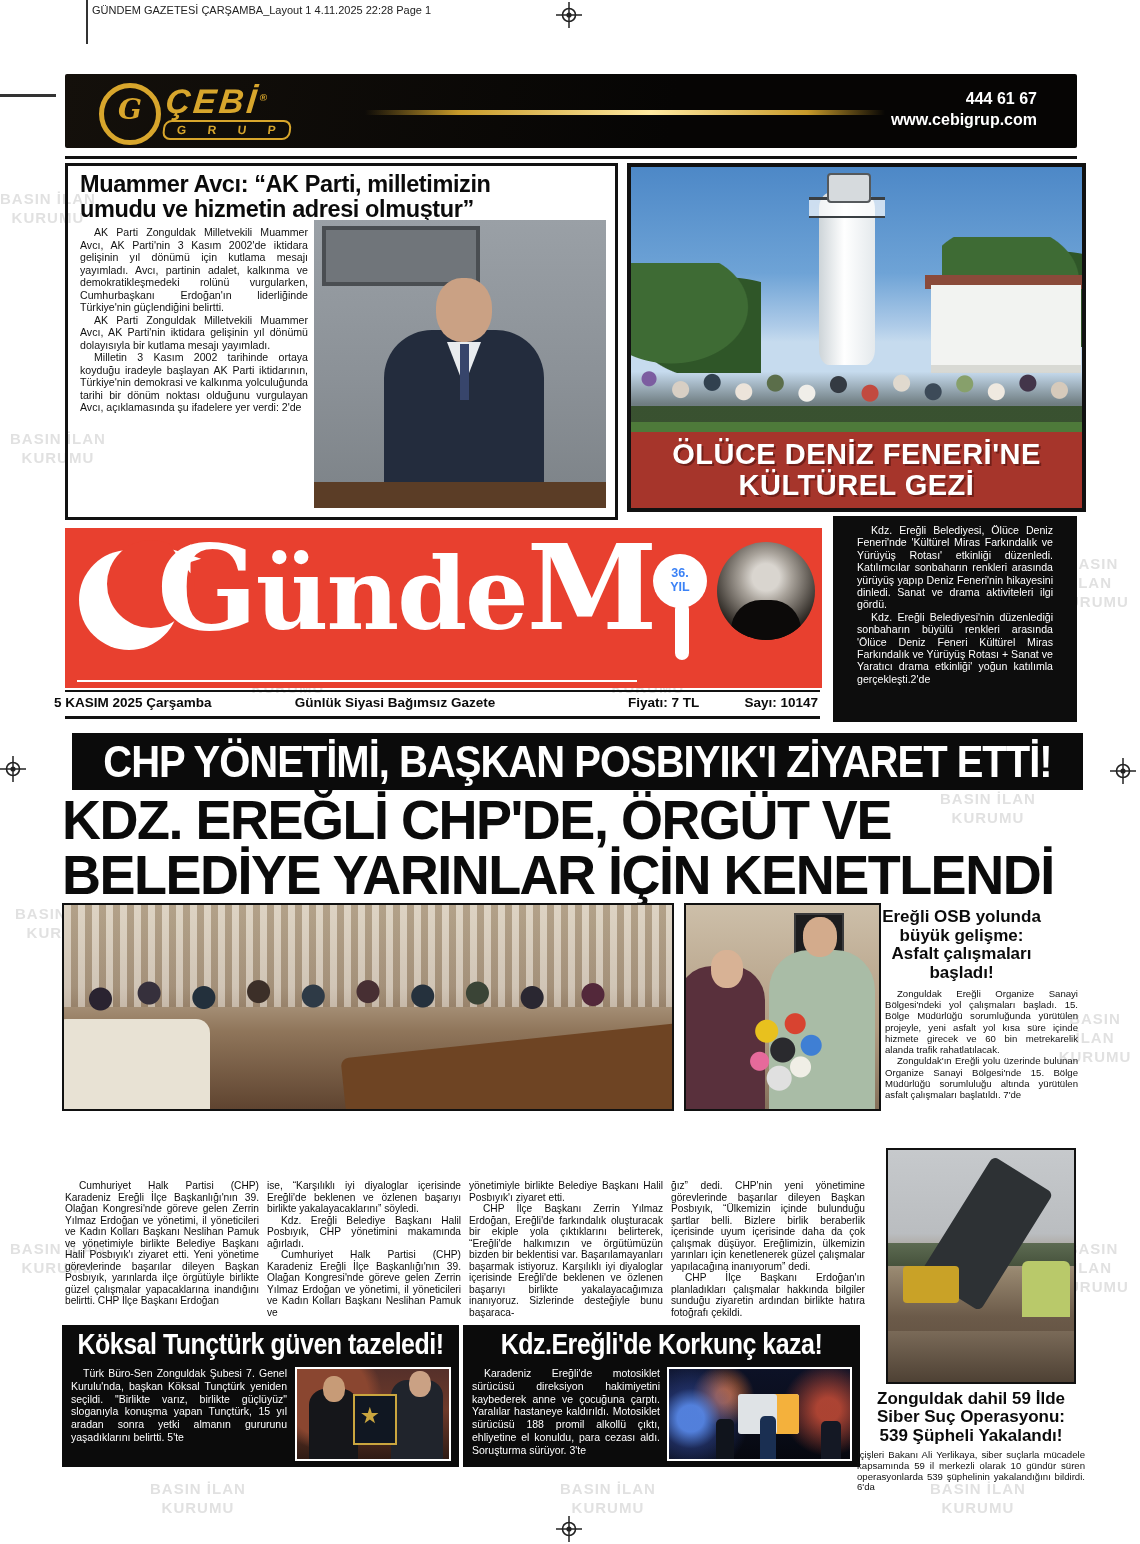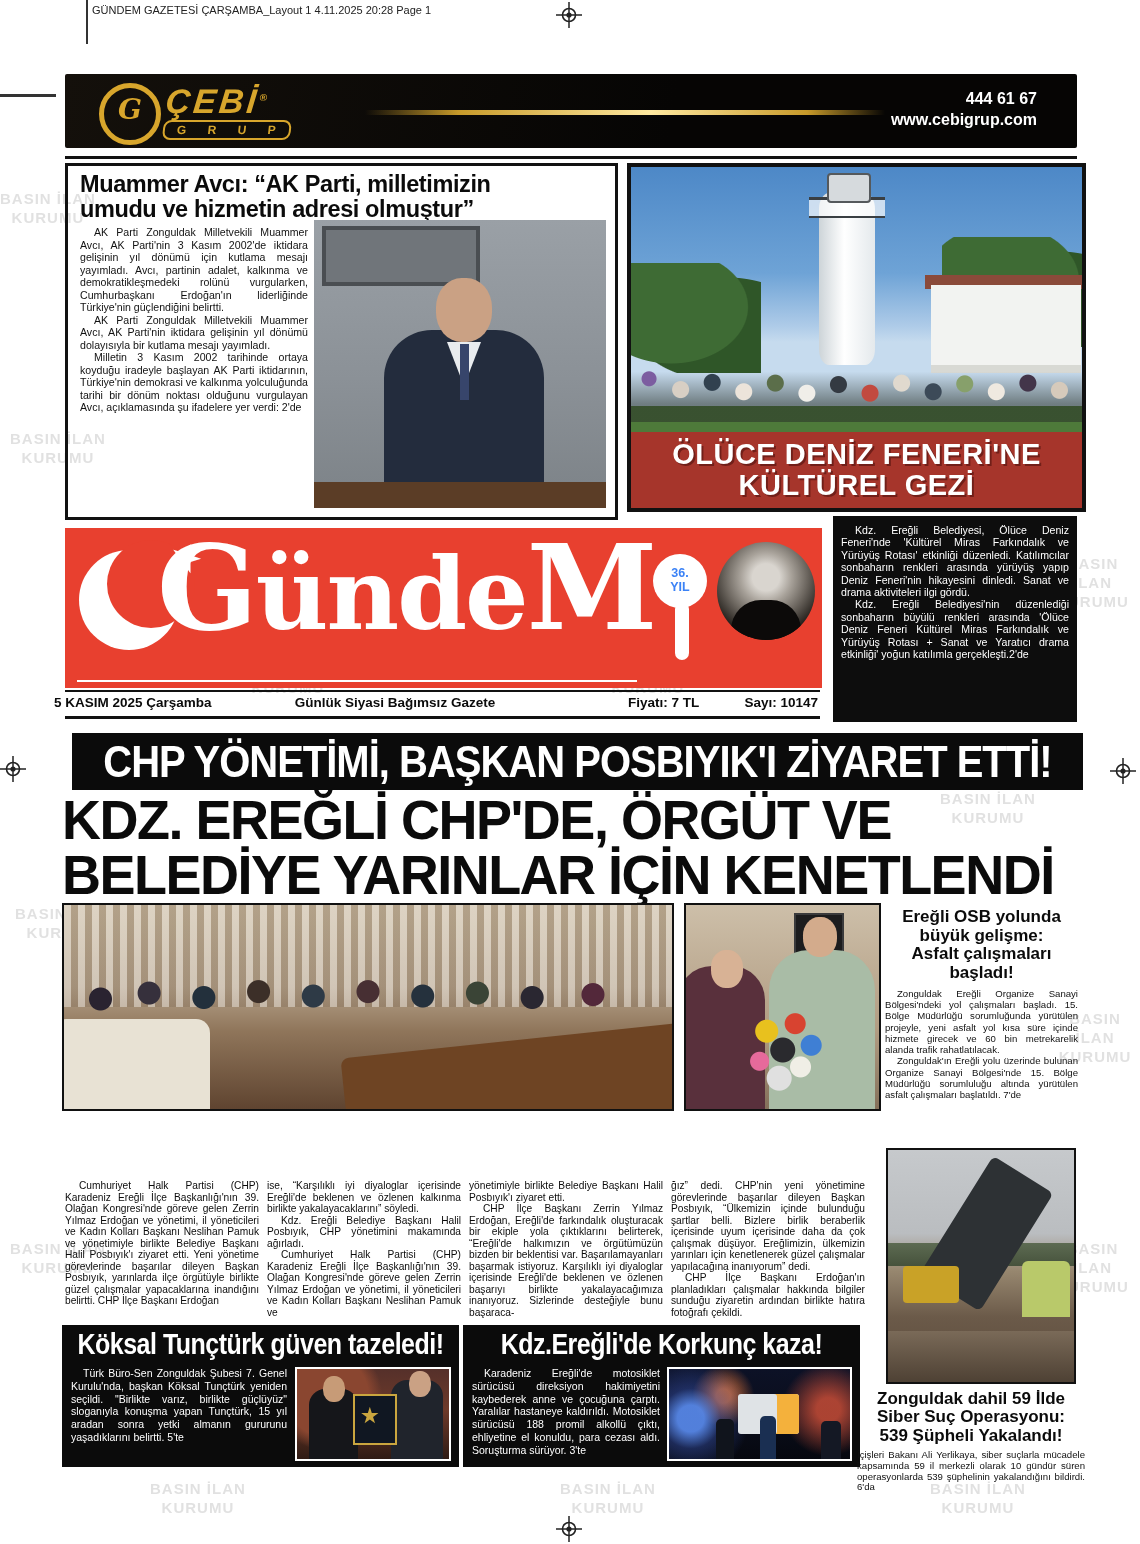--- a/index.html
+++ b/index.html
@@ -66,21 +66,21 @@
      radial-gradient(circle at 46% 48%,#343a42 0 8px,transparent 9px),radial-gradient(circle at 53% 60%,#c24a3f 0 8px,transparent 9px),
      radial-gradient(circle at 60% 46%,#e0d9ce 0 8px,transparent 9px),radial-gradient(circle at 67% 58%,#3c4a58 0 8px,transparent 9px),
      radial-gradient(circle at 74% 47%,#87a06b 0 8px,transparent 9px),radial-gradient(circle at 81% 58%,#efe9e0 0 8px,transparent 9px),
      radial-gradient(circle at 88% 46%,#43354a 0 8px,transparent 9px),radial-gradient(circle at 95% 56%,#d6cabb 0 8px,transparent 9px),
      linear-gradient(180deg,transparent 30%,rgba(40,48,40,.55) 75%);}
   #feneri-bar{left:0;top:265px;width:451px;height:76px;background:#a6352b;display:flex;align-items:center;justify-content:center;}
   #feneri-headline{color:#fff;font-weight:bold;font-size:29px;line-height:1.08;text-align:center;letter-spacing:0.5px;
                    text-shadow:2px 2px 0 rgba(60,10,8,0.5);}
 
   #feneri-textbox{left:833px;top:516px;width:244px;height:206px;background:#0d0d0d;color:#fff;
-                  box-sizing:border-box;padding:8px 8px;font-size:10.6px;line-height:1.17;text-align:justify;}
+                  box-sizing:border-box;padding:8px 24px;font-size:10.6px;line-height:1.17;text-align:justify;}
 
   
   #masthead{left:65px;top:528px;width:757px;height:160px;background:#e8402f;overflow:hidden;}
   .cres1{position:absolute;left:14px;top:22px;width:100px;height:100px;background:#fff;border-radius:50%;}
   .cres2{position:absolute;left:42px;top:12px;width:88px;height:88px;background:#e8402f;border-radius:50%;}
   #mast-star{position:absolute;left:104px;top:8px;font-size:38px;color:#fff;transform:rotate(18deg);}
   #mast-title{position:absolute;left:92px;top:-6px;color:#fff;font-family:"DejaVu Serif",serif;font-weight:bold;
               font-size:100px;line-height:1.12;letter-spacing:-2px;}
   #mast-title .cap{font-size:118px;}
   #badge-36{position:absolute;left:588px;top:26px;width:54px;height:54px;background:#fff;border-radius:50%;
@@ -134,21 +134,21 @@
      background:
       radial-gradient(circle at 30% 30%,#e8c11e 0 11px,transparent 12px),
       radial-gradient(circle at 62% 22%,#d84330 0 10px,transparent 11px),
       radial-gradient(circle at 80% 45%,#3f7fd4 0 10px,transparent 11px),
       radial-gradient(circle at 48% 50%,#2a2a2e 0 12px,transparent 13px),
       radial-gradient(circle at 22% 62%,#e66a9b 0 9px,transparent 10px),
       radial-gradient(circle at 68% 68%,#f0eee6 0 10px,transparent 11px),
       radial-gradient(circle at 44% 80%,#e0e0e0 0 12px,transparent 13px);}
 
   
-  #osb-headline{left:885px;top:908px;width:193px;font-size:17px;font-weight:bold;line-height:1.1;text-align:center;color:#0b0b0b;}
+  #osb-headline{left:865px;top:908px;width:193px;font-size:17px;font-weight:bold;line-height:1.1;text-align:center;color:#0b0b0b;}
   #osb-body{left:885px;top:988px;width:193px;font-size:9.6px;line-height:1.17;text-align:justify;}
   .osbp{text-indent:12px;}
   #photo-asphalt{left:886px;top:1148px;width:190px;height:236px;
      background:linear-gradient(180deg,#c6c9cc 0%,#babdc0 36%,#97876f 52%,#6b5a49 72%,#5a4a3b 100%);}
   .as-tree{position:absolute;left:0;top:40%;width:100%;height:10%;background:linear-gradient(180deg,#5d6b52,#46523c);}
   .as-bed{position:absolute;left:34%;top:6%;width:38%;height:60%;background:#2d3134;transform:rotate(32deg);border-radius:6px;}
   .as-cab{position:absolute;right:2%;bottom:28%;width:26%;height:24%;background:#b9c96a;border-radius:6px 6px 0 0;}
   .as-paver{position:absolute;left:8%;bottom:34%;width:30%;height:16%;background:#c9a227;border-radius:4px;}
   .as-road{position:absolute;left:0;bottom:0;width:100%;height:22%;background:linear-gradient(180deg,#7a6a58,#4e4134);}
 
@@ -188,21 +188,21 @@
 
   
   #siber-headline{left:858px;top:1390px;width:226px;font-size:17px;font-weight:bold;line-height:1.08;text-align:center;color:#0b0b0b;}
   #siber-body{left:857px;top:1450px;width:228px;font-size:9.6px;line-height:1.13;text-align:justify;}
 </style>
 </head>
 <body>
 
 <div id="page">
 
-  <div class="abs" id="print-header">GÜNDEM GAZETESİ ÇARŞAMBA_Layout 1  4.11.2025  20:28  Page 1</div>
+  <div class="abs" id="print-header">GÜNDEM GAZETESİ ÇARŞAMBA_Layout 1  4.11.2025  22:28  Page 1</div>
   <div class="abs cropv"></div>
   <div class="abs croph"></div>
   <svg class="abs regmark" style="left:556px;top:2px" viewBox="0 0 26 26">
       <line x1="0" y1="13" x2="26" y2="13" stroke="#222" stroke-width="1.5"></line>
       <line x1="13" y1="0" x2="13" y2="26" stroke="#222" stroke-width="1.5"></line>
       <circle cx="13" cy="13" r="6.5" fill="none" stroke="#222" stroke-width="1.6"></circle>
       <circle cx="13" cy="13" r="2.6" fill="#222"></circle>
     </svg>
   <svg class="abs regmark" style="left:556px;top:1516px" viewBox="0 0 26 26">
       <line x1="0" y1="13" x2="26" y2="13" stroke="#222" stroke-width="1.5"></line>
@@ -348,21 +348,21 @@
     <div class="as-road"></div>
     <div class="as-bed"></div>
     <div class="as-cab"></div>
     <div class="as-paver"></div>
   </div>
 
   <div class="abs newscol" id="col1">
     <p class="colp">Cumhuriyet Halk Partisi (CHP) Karadeniz Ereğli İlçe Başkanlığı'nın 39. Olağan Kongresi'nde göreve gelen Zerrin Yılmaz Erdoğan ve yönetimi, il yöneticileri ve Kadın Kolları Başkanı Neslihan Pamuk ve yönetimiyle birlikte Belediye Başkanı Halil Posbıyık'ı ziyaret etti. Yeni yönetime görevlerinde başarılar dileyen Başkan Posbıyık, yarınlarda ilçe örgütüyle birlikte güzel çalışmalar yapacaklarına inandığını belirtti. CHP İlçe Başkanı Erdoğan</p>
   </div>
   <div class="abs newscol" id="col2">
-    <p class="colp noindent">ise, “Karşılıklı iyi diyaloglar içerisinde Ereğli'de beklenen ve özlenen kalkınma birlikte yakalayacaklarını” söyledi.</p>
+    <p class="colp noindent">ise, “Karşılıklı iyi diyaloglar içerisinde Ereğli'de beklenen ve özlenen başarıyı birlikte yakalayacaklarını” söyledi.</p>
     <p class="colp">Kdz. Ereğli Belediye Başkanı Halil Posbıyık, CHP yönetimini makamında ağırladı.</p>
     <p class="colp">Cumhuriyet Halk Partisi (CHP) Karadeniz Ereğli İlçe Başkanlığı'nın 39. Olağan Kongresi'nde göreve gelen Zerrin Yılmaz Erdoğan ve yönetimi, il yöneticileri ve Kadın Kolları Başkanı Neslihan Pamuk ve</p>
   </div>
   <div class="abs newscol" id="col3">
     <p class="colp noindent">yönetimiyle birlikte Belediye Başkanı Halil Posbıyık'ı ziyaret etti.</p>
     <p class="colp">CHP İlçe Başkanı Zerrin Yılmaz Erdoğan, Ereğli'de farkındalık oluşturacak bir ekiple yola çıktıklarını belirterek, “Ereğli'de halkımızın ve örgütümüzün bizden bir beklentisi var. Başarılamayanları başarmak istiyoruz. Karşılıklı iyi diyaloglar içerisinde Ereğli'de beklenen ve özlenen başarıyı birlikte yakalayacağımıza inanıyoruz. Sizlerinde desteğiyle bunu başaraca-</p>
   </div>
   <div class="abs newscol" id="col4">
     <p class="colp noindent">ğız” dedi. CHP'nin yeni yönetimine görevlerinde başarılar dileyen Başkan Posbıyık, “Ülkemizin içinde bulunduğu şartlar belli. Bizlere birlik beraberlik içerisinde uyum içerisinde daha da çok çalışmak düşüyor. Ereğlimizin, ülkemizin yarınları için kenetlenerek güzel çalışmalar yapılacağına inanıyorum” dedi.</p>
     <p class="colp">CHP İlçe Başkanı Erdoğan'ın planladıkları çalışmalar hakkında bilgiler sunduğu ziyaretin ardından birlikte hatıra fotoğrafı çekildi.</p>

